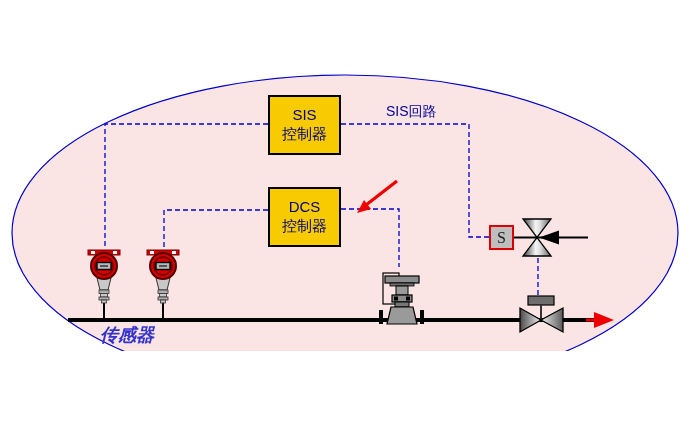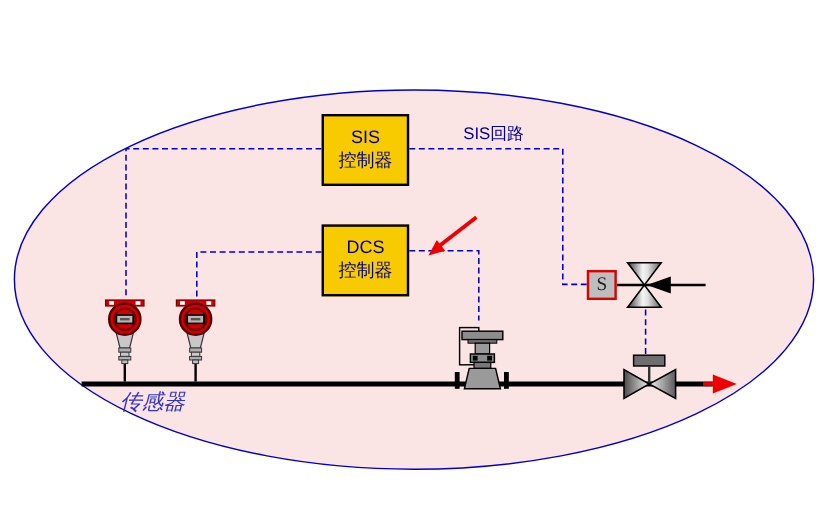--- a/index.html
+++ b/index.html
@@ -1,37 +1,37 @@
 <!DOCTYPE html>
 <html><head>
 <meta charset="utf-8">
 <style>
   html,body { margin:0; padding:0; background:#ffffff; }
   .canvas {
-    position:relative; width:689px; height:438px; background:#ffffff;
+    position:relative; width:689px; height:351px; background:#ffffff;
     overflow:hidden; font-family:"Liberation Sans", sans-serif;
   }
   .canvas svg.layer { position:absolute; left:0; top:0; }
 
   .ctrl-box {
     position:absolute; width:69px; height:56px;
     background:#F7CB00; border:2px solid #000000;
     display:flex; flex-direction:column; align-items:center; justify-content:center;
     color:#000082; font-size:15px; line-height:1.25; text-align:center;
     font-family:"Liberation Sans", sans-serif;
   }
   .ctrl-box.sis { left:268px; top:95px; }
   .ctrl-box.dcs { left:268px; top:187px; }
 
   .lbl { position:absolute; white-space:nowrap; }
   .lbl-sis-loop { left:386px; top:103px; color:#000099; font-size:14px; }
   .lbl-pid { left:376px; top:146px; color:#E00000; font-size:15px; line-height:15px; }
   .lbl-sov { left:558px; top:215px; color:#000099; font-size:15px; }
   .lbl-sensor { left:100px; top:323px; color:#3333CC; font-size:18px;
-                font-style:italic; font-weight:normal;text-align:center; }
+                font-style:italic; font-weight:bold;text-align:center; }
 
   .s-box {
     position:absolute; left:489px; top:225px; width:21px; height:21px;
     background:#BEBEBE; border:2px solid #DD0000;
     display:flex; align-items:center; justify-content:center;
     color:#222222; font-size:16px; font-family:"Liberation Serif", serif;
   }
 </style>
 </head>
 <body>

